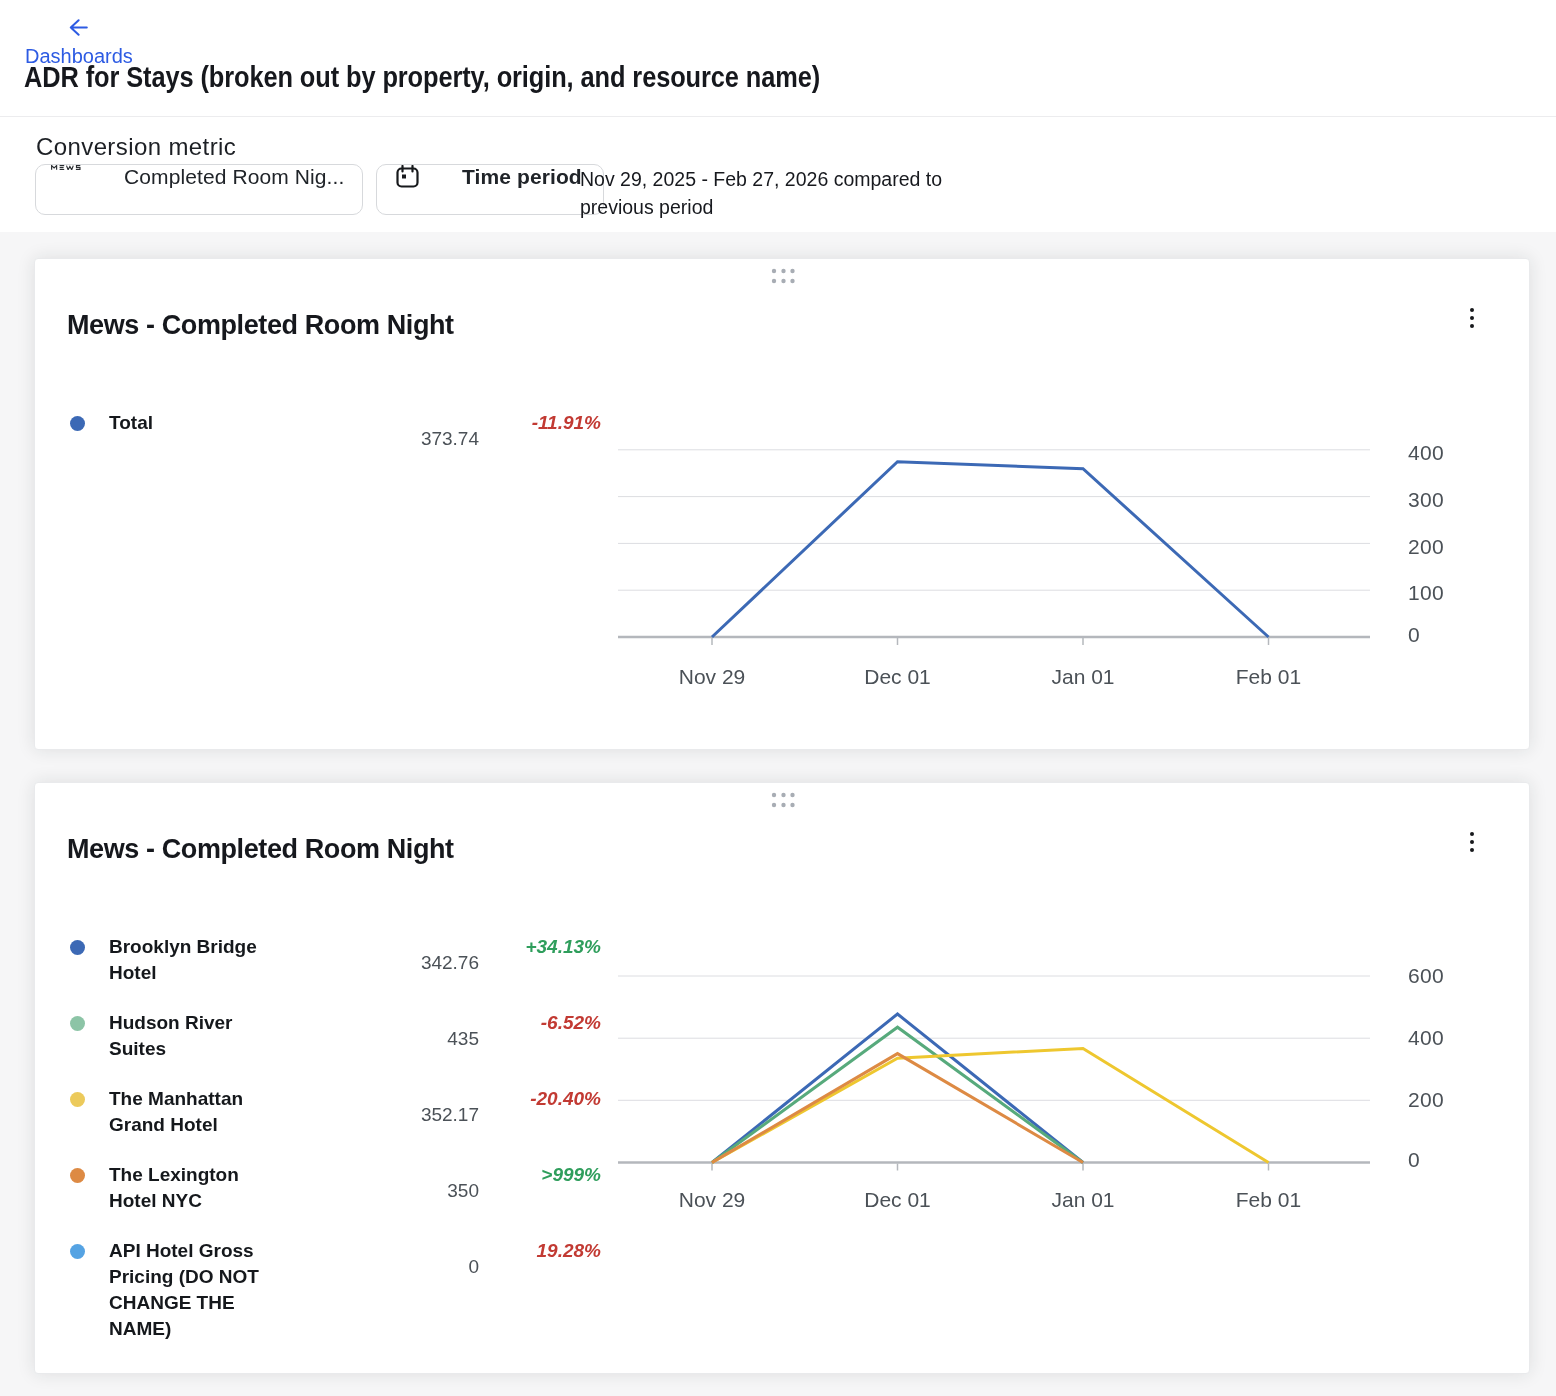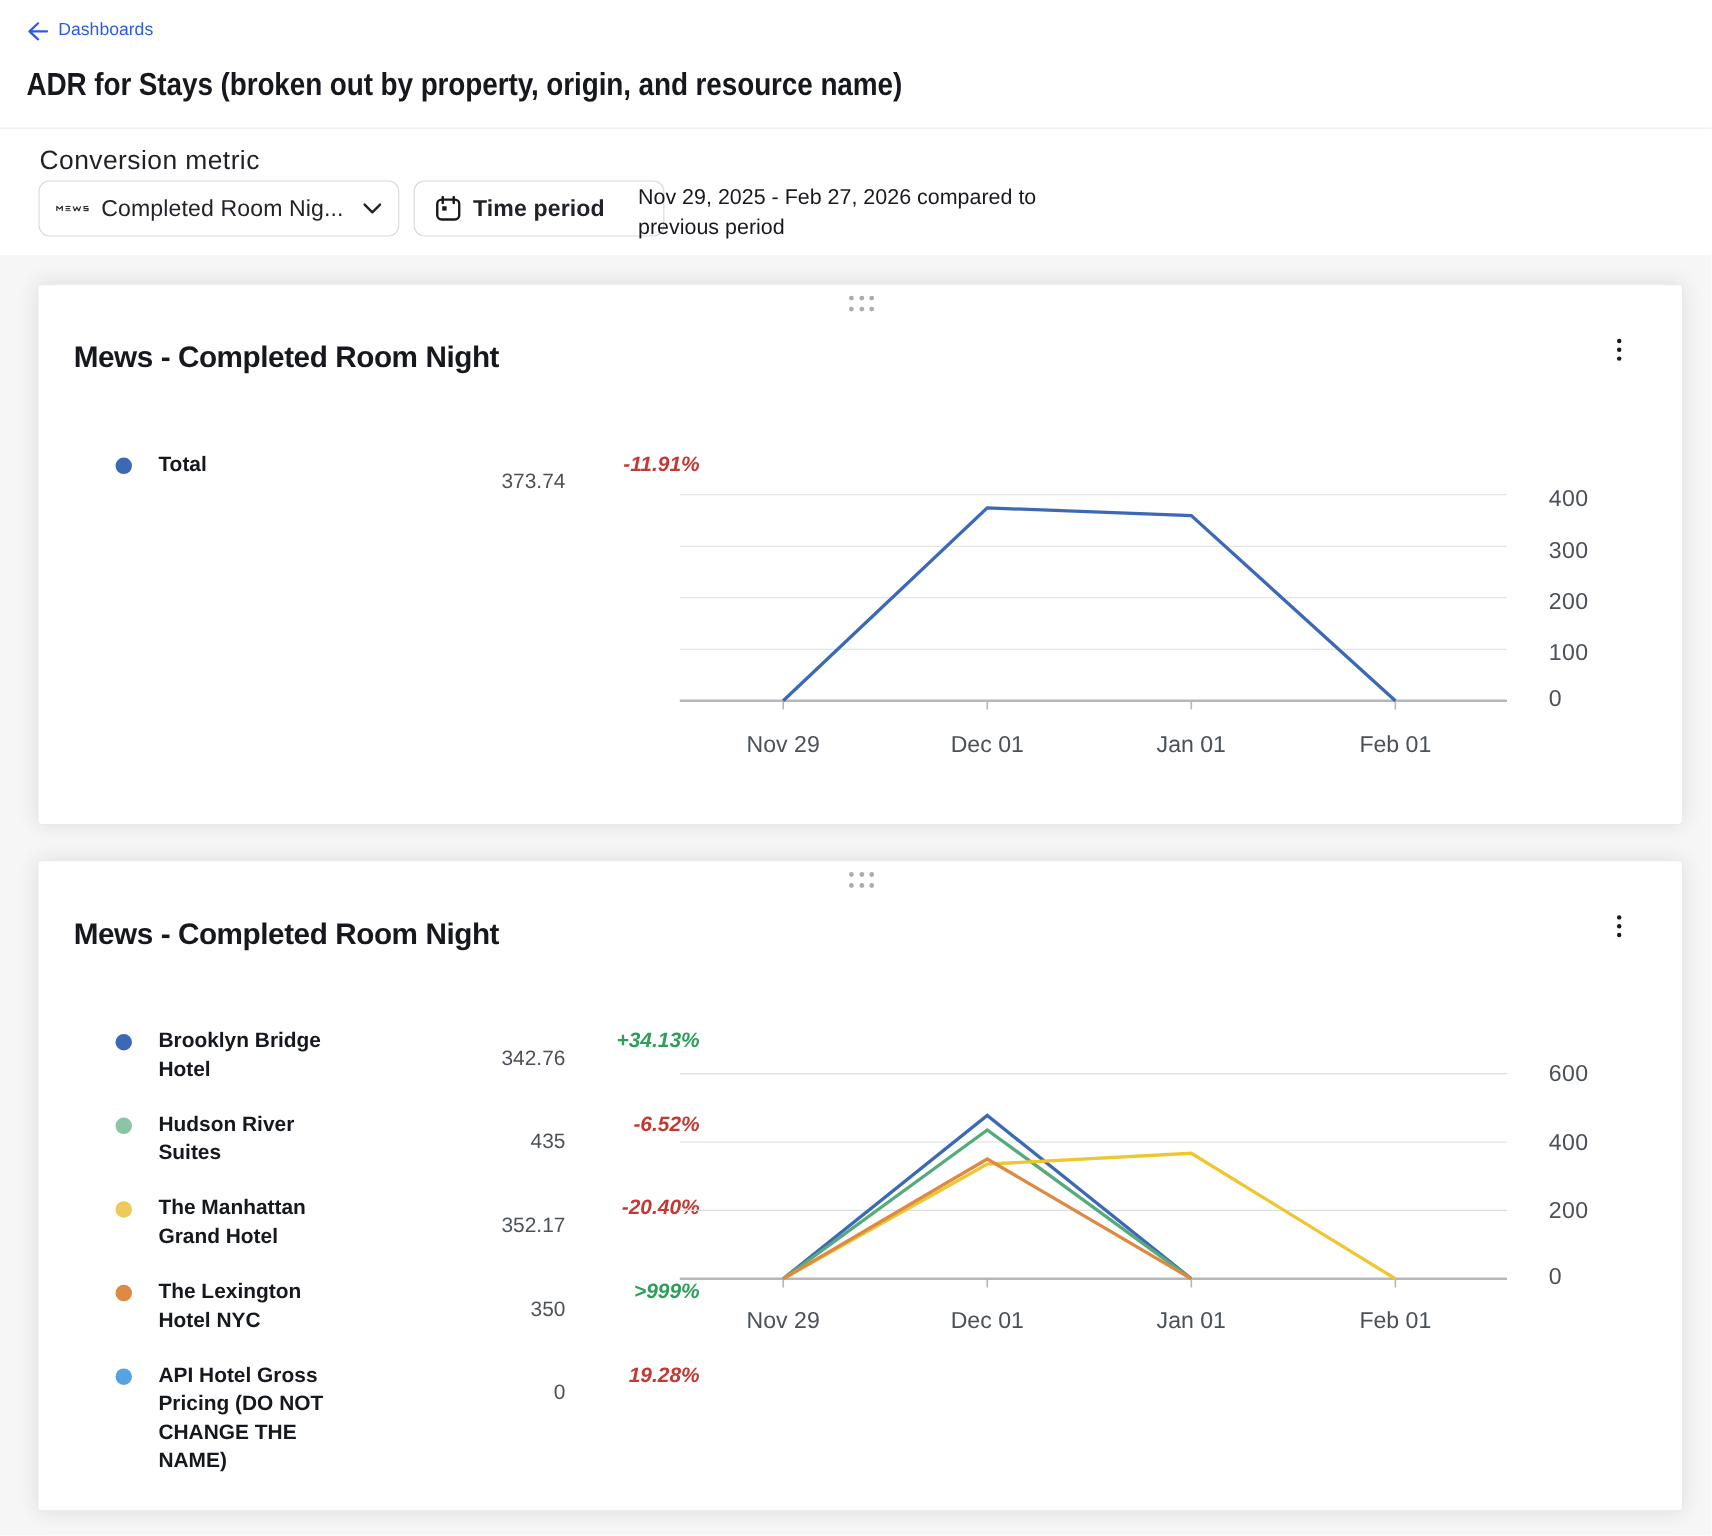--- a/index.html
+++ b/index.html
@@ -1,39 +1,39 @@
 <!DOCTYPE html>
 <html><head>
 <meta charset="utf-8">
 <style>
   * { margin:0; padding:0; box-sizing:border-box; }
   html,body { width:1556px; height:1396px; background:#fff; font-family:"Liberation Sans", sans-serif; overflow:hidden; }
   .abs { position:absolute; }
   body { position:relative; }
 
-  .backlink { position:absolute; left:25px; top:19px; display:flex; align-items:center; gap:9px; color:#2d5be3; font-size:16px; }
+  .backlink { position:absolute; left:25px; top:19px; display:flex; align-items:center; gap:9px; color:#2d5be3; font-size:20px;flex-direction:column; }
   .pagetitle { position:absolute; left:24px; top:61px; font-size:29px; font-weight:700; color:#16181d; letter-spacing:-0.1px; transform:scaleX(0.875); transform-origin:0 50%; white-space:nowrap; }
   .divider { position:absolute; left:0; top:116px; width:1556px; height:1px; background:#ececee; }
   .filterlabel { position:absolute; left:36px; top:133px; font-size:24px; letter-spacing:0.4px; color:#1d2025; }
-  .btn { position:absolute; top:164px; height:51px; background:#fff; border:1px solid #d7d9dc; border-radius:10px; display:flex; align-items:center; white-space:nowrap; }
+  .btn { position:absolute; top:164px; height:51px; background:#fff; border:1px solid #d7d9dc; border-radius:10px; display:flex; white-space:nowrap;gap:32px; }
   .btn1 { left:35px; width:328px; padding:0 15px; }
   .btn2 { left:376px; width:228px; padding:0 19px; }
   .mewslogo { margin-right:11px; flex:none; }
   .btntext { font-size:21px; letter-spacing:0.1px; color:#202429; }
   .btn2 .btntext { font-weight:700; margin-left:11px; }
   .datetext { position:absolute; left:580px; top:166px; width:372px; font-size:19.5px; line-height:27.5px; color:#17191e; }
 
   .board { position:absolute; left:0; top:232px; width:1556px; height:1164px; background:#f6f6f7; }
   .card { position:absolute; left:34px; width:1496px; background:#fff; border:1px solid #e9eaec; border-radius:4px; box-shadow:0 0 18px rgba(28,32,38,0.11); }
   .card1 { top:258px; height:492px; }
   .card2 { top:782px; height:592px; }
   .cardtitle { position:absolute; left:32px; top:51px; font-size:27px; font-weight:700; color:#16181d; letter-spacing:-0.4px; }
 
   .legend { position:absolute; left:0; width:560px; }
-  .li { position:relative; margin-bottom:24px;margin-left:35px; }
+  .li { position:relative; margin-bottom:24px; }
   .li .dot { position:absolute; left:35px; top:6px; width:15px; height:15px; border-radius:50%; }
   .li .lab { margin-left:74px; width:156px; font-size:19px; font-weight:700; color:#15181c; line-height:26px; }
   .li .val { position:absolute; left:330px; top:16px; width:114px; text-align:right; font-size:19px; color:#4b5157; line-height:26px; }
   .li .pct { position:absolute; left:460px; top:0; width:106px; text-align:right; font-size:19px; font-weight:700; line-height:26px;font-style:italic; }
   .green { color:#2f9e5c; }
   .red { color:#c23a33; }
 
   svg text { font-family:"Liberation Sans", sans-serif; }
 </style>
 </head>

